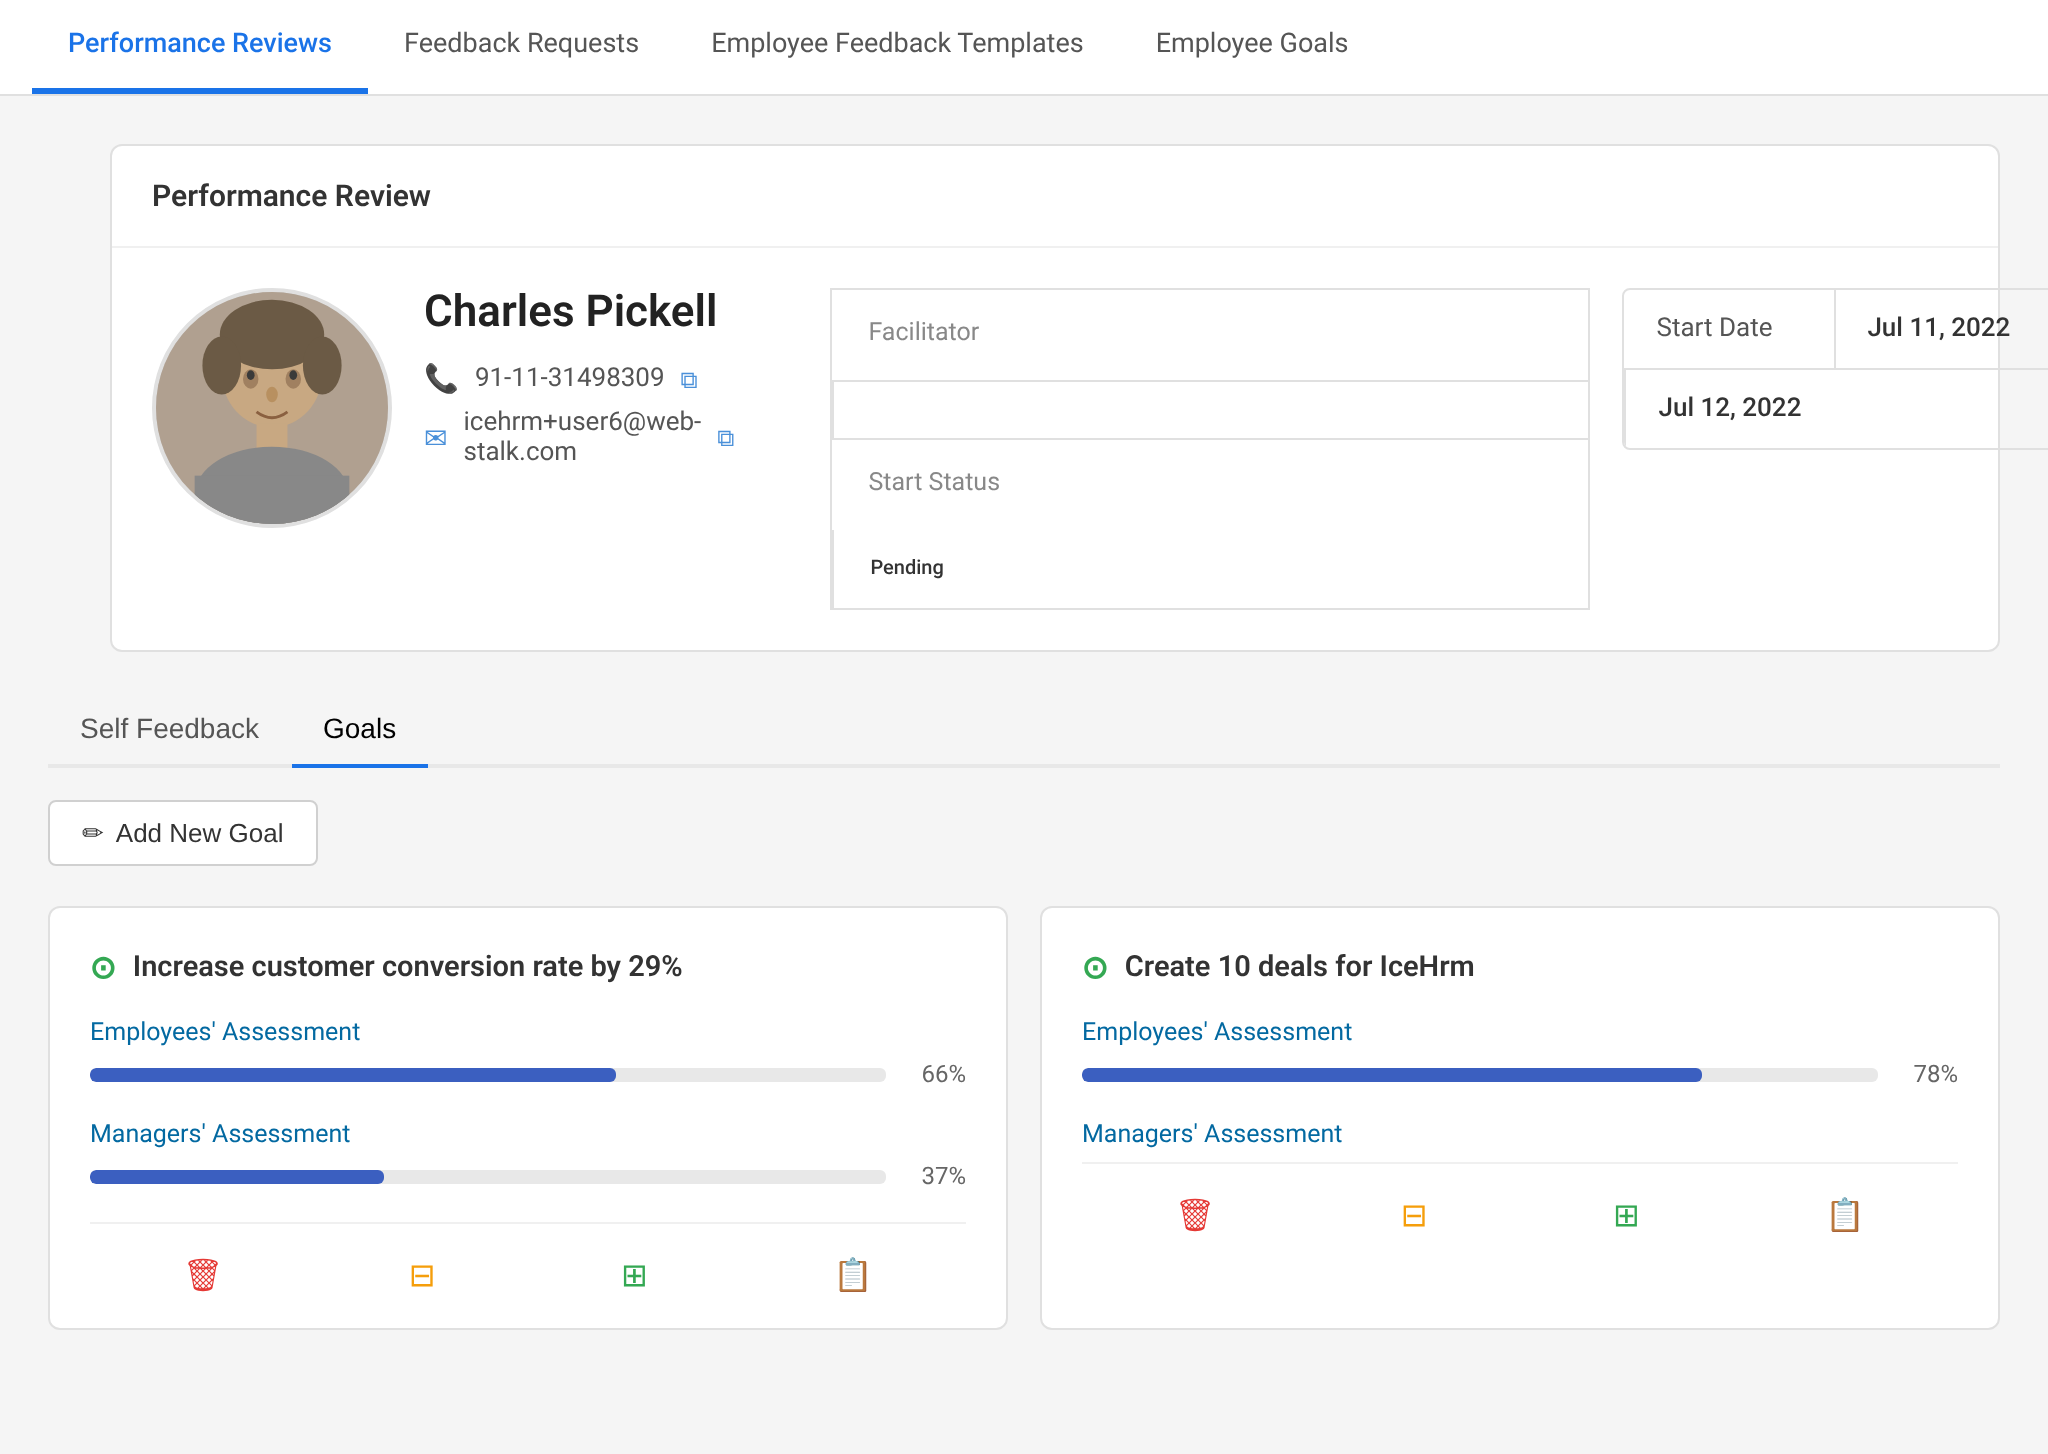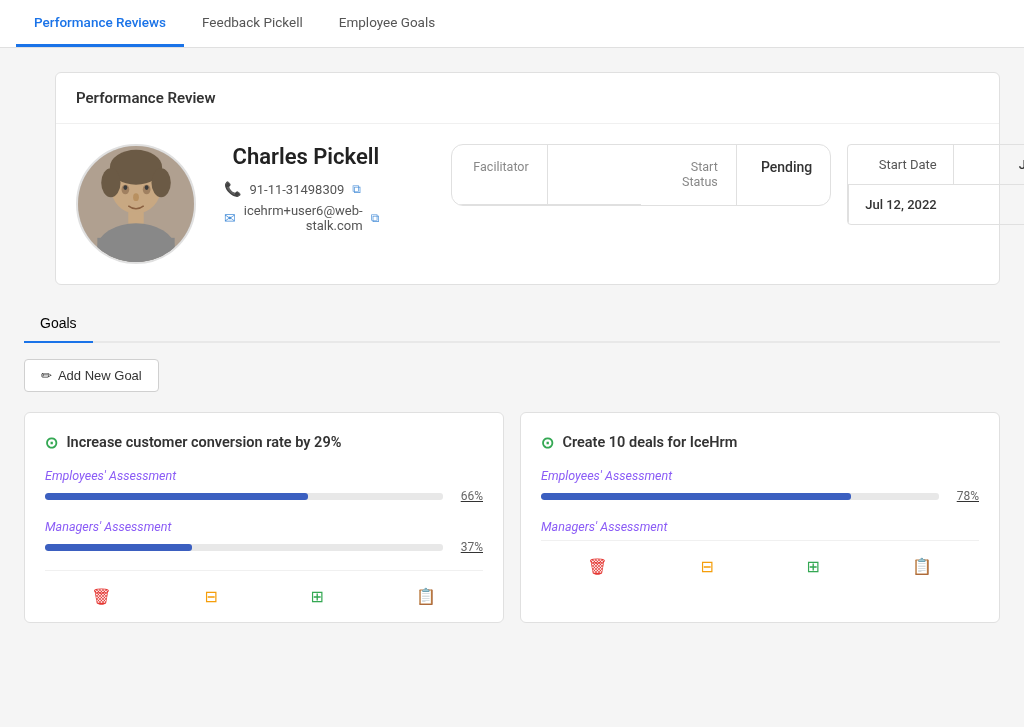--- a/index.html
+++ b/index.html
@@ -9,75 +9,76 @@
     .nav-tab { padding: 14px 18px; cursor: pointer; border-bottom: 3px solid transparent; font-size: 13.5px; color: #555; white-space: nowrap; display: flex; align-items: center; }
     .nav-tab.active { border-bottom-color: #1a73e8; color: #1a73e8; font-weight: 500; background: #fff; }
 
     .page-content { padding: 24px; max-width: 1024px; }
 
     .card { background: #fff; border: 1px solid #e0e0e0; border-radius: 6px; margin-bottom: 20px; margin-left: 31px; }
     .card-header { padding: 16px 20px; border-bottom: 1px solid #f0f0f0; }
     .card-header-title { font-weight: 600; font-size: 15px; color: #333; }
     .card-body { padding: 20px; }
 
-    .profile-section { display: flex; align-items: flex-start; gap: 28px; text-align: right; }
+    .profile-section { display: flex; align-items: flex-start; gap: 16px; }
     .avatar-wrap { width: 120px; height: 120px; border-radius: 50%; overflow: hidden; border: 2px solid #e0e0e0; flex-shrink: 0; background: #ccc; display: flex; align-items: center; justify-content: center; }
     .avatar-wrap svg { width: 100%; height: 100%; }
 
     .profile-info { flex: 1; }
     .profile-name { font-size: 22px; font-weight: 600; margin-bottom: 12px; color: #222; }
     .profile-detail { display: flex; align-items: center; gap: 8px; margin-bottom: 6px; color: #555; font-size: 13px; }
     .profile-detail .icon { color: #4a90d9; font-size: 14px; }
 
     .divider-v { width: 1px; background: #e0e0e0; align-self: stretch; margin: 0 8px; }
 
-    .review-info-grid { display: grid; grid-template-columns: 1fr 1fr 1fr 1fr; border: 1px solid #e0e0e0; border-radius: 12px; overflow: hidden; min-width: 380px; }
+    .review-info-grid { display: grid; grid-template-columns: 1fr; border: 1px solid #e0e0e0; border-radius: 0; overflow: hidden; min-width: 380px; }
     .review-cell { padding: 14px 18px; border-bottom: 1px solid #e0e0e0; }
     .review-cell:last-child, .review-cell:nth-last-child(2) { border-bottom: none; }
     .review-label { color: #888; font-size: 12.5px; margin-bottom: 2px; }
-    .review-value { font-size: 14px; color: #333; font-weight: 500; }
+    .review-value { font-size: 10px; color: #333; font-weight: 500; }
     .review-cell-right { border-left: 1px solid #e0e0e0; }
 
     .dates-grid { display: grid; grid-template-columns: auto 1fr; gap: 0; border: 1px solid #e0e0e0; border-radius: 4px; overflow: hidden; min-width: 260px; }
     .date-label-cell { padding: 12px 16px; color: #555; font-size: 13px; border-bottom: 1px solid #e0e0e0; }
     .date-value-cell { padding: 12px 16px; font-size: 13px; font-weight: 500; border-bottom: 1px solid #e0e0e0; border-left: 1px solid #e0e0e0; }
     .date-label-cell:last-of-type, .date-value-cell:last-of-type { border-bottom: none; }
 
     .combined-info { display: flex; gap: 16px; align-items: flex-start; margin-left: auto; }
 
     .tabs-row { display: flex; gap: 0; margin-bottom: 16px; border-bottom: 2px solid #e8e8e8; }
     .tab-btn { padding: 10px 16px; cursor: pointer; border: none; background: none; font-size: 14px; color: #555; border-bottom: 2px solid transparent; margin-bottom: -2px; }
     .tab-btn.active { color: #000000; border-bottom-color: #1a73e8; font-weight: 400; }
 
     .add-goal-btn { display: flex; align-items: center; gap: 6px; padding: 8px 16px; border: 1px solid #d0d0d0; border-radius: 4px; background: #fff; cursor: pointer; font-size: 13px; color: #333; margin-bottom: 20px; }
 
     .goals-grid { display: grid; grid-template-columns: 1fr 1fr; gap: 16px; }
     .goal-card { background: #fff; border: 1px solid #e0e0e0; border-radius: 6px; padding: 20px 20px 0 20px; }
     .goal-title-row { display: flex; align-items: center; gap: 8px; margin-bottom: 16px; font-weight: 600; font-size: 14.5px; color: #333; }
     .goal-status-icon { color: #34a853; font-size: 16px; }
 
-    .assessment-label { font-size: 12.5px; color: #8b5cf6; margin-bottom: 6px; font-style: italic; }
-    .progress-row { display: flex; align-items: center; gap: 8px; margin-bottom: 16px; text-decoration: underline; }
+    .assessment-label { font-size: 12.5px; color: #0369a1; margin-bottom: 6px; }
+    .progress-row { display: flex; align-items: center; gap: 8px; margin-bottom: 16px; }
     .progress-bar-wrap { flex: 1; background: #e8e8e8; border-radius: 3px; height: 7px; overflow: hidden; }
     .progress-bar-fill { height: 100%; background: #3b5fc0; border-radius: 3px; }
     .progress-pct { font-size: 12px; color: #666; width: 32px; text-align: right; }
 
     .goal-actions { display: flex; justify-content: space-around; padding: 12px 0; border-top: 1px solid #f0f0f0; margin-top: 4px; }
     .goal-action-btn { background: none; border: none; cursor: pointer; font-size: 16px; padding: 4px 8px; }
     .action-delete { color: #e53935; }
     .action-minus { color: #f59e0b; }
     .action-plus { color: #34a853; }
     .action-copy { color: #1a73e8; }
   </style>
 </head>
 <body>
 
 <div class="top-nav">
   <div class="nav-tab active">Performance Reviews</div>
-  <div class="nav-tab">Feedback Pickell</div>
+  <div class="nav-tab">Feedback Requests</div>
+  <div class="nav-tab">Employee Feedback Templates</div>
   <div class="nav-tab">Employee Goals</div>
 </div>
 
 <div class="page-content">
 
   <div class="card">
     <div class="card-header">
       <span class="card-header-title">Performance Review</span>
     </div>
     <div class="card-body">
@@ -146,20 +147,21 @@
             <div class="date-value-cell">Jul 11, 2022</div>
             <div class="date-value-cell" style="border-bottom:none;">Jul 12, 2022</div>
           </div>
         </div>
 
       </div>
     </div>
   </div>
 
   <div class="tabs-row">
+    <button class="tab-btn">Self Feedback</button>
     <button class="tab-btn active">Goals</button>
   </div>
 
   <button class="add-goal-btn">
     <span>✏</span>
     <span>Add New Goal</span>
   </button>
 
   <div class="goals-grid">
 

